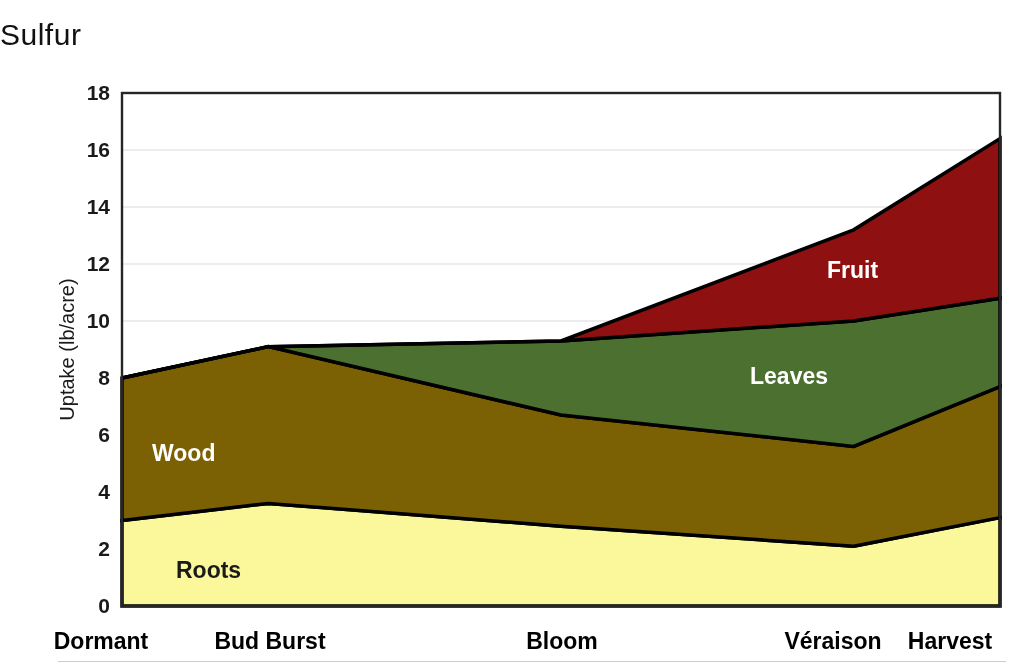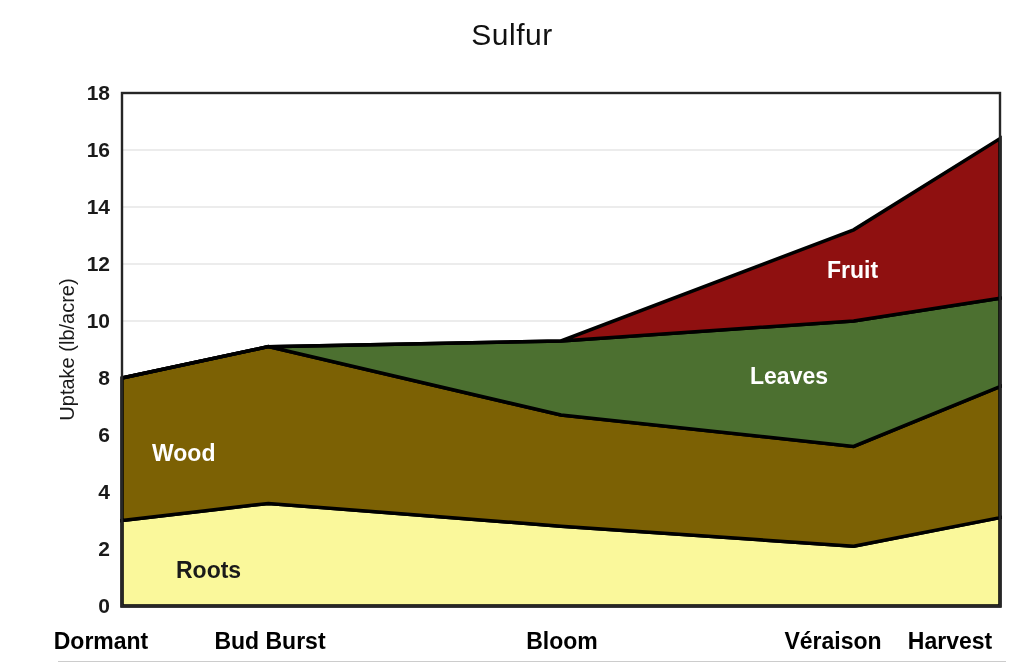--- a/index.html
+++ b/index.html
@@ -9,21 +9,20 @@
     height: 671px;
     background: #ffffff;
     font-family: "Liberation Sans", "DejaVu Sans", sans-serif;
     overflow: hidden;
   }
   #chart-title {
     position: absolute;
     top: 18px;
     left: 0;
     width: 1024px;
-    text-align: center;
     font-size: 30px;
     font-weight: 400;
     color: #111111;
     letter-spacing: 0.5px;
   }
   #y-axis-title {
     position: absolute;
     left: -43px;
     top: 338px;
     width: 220px;

